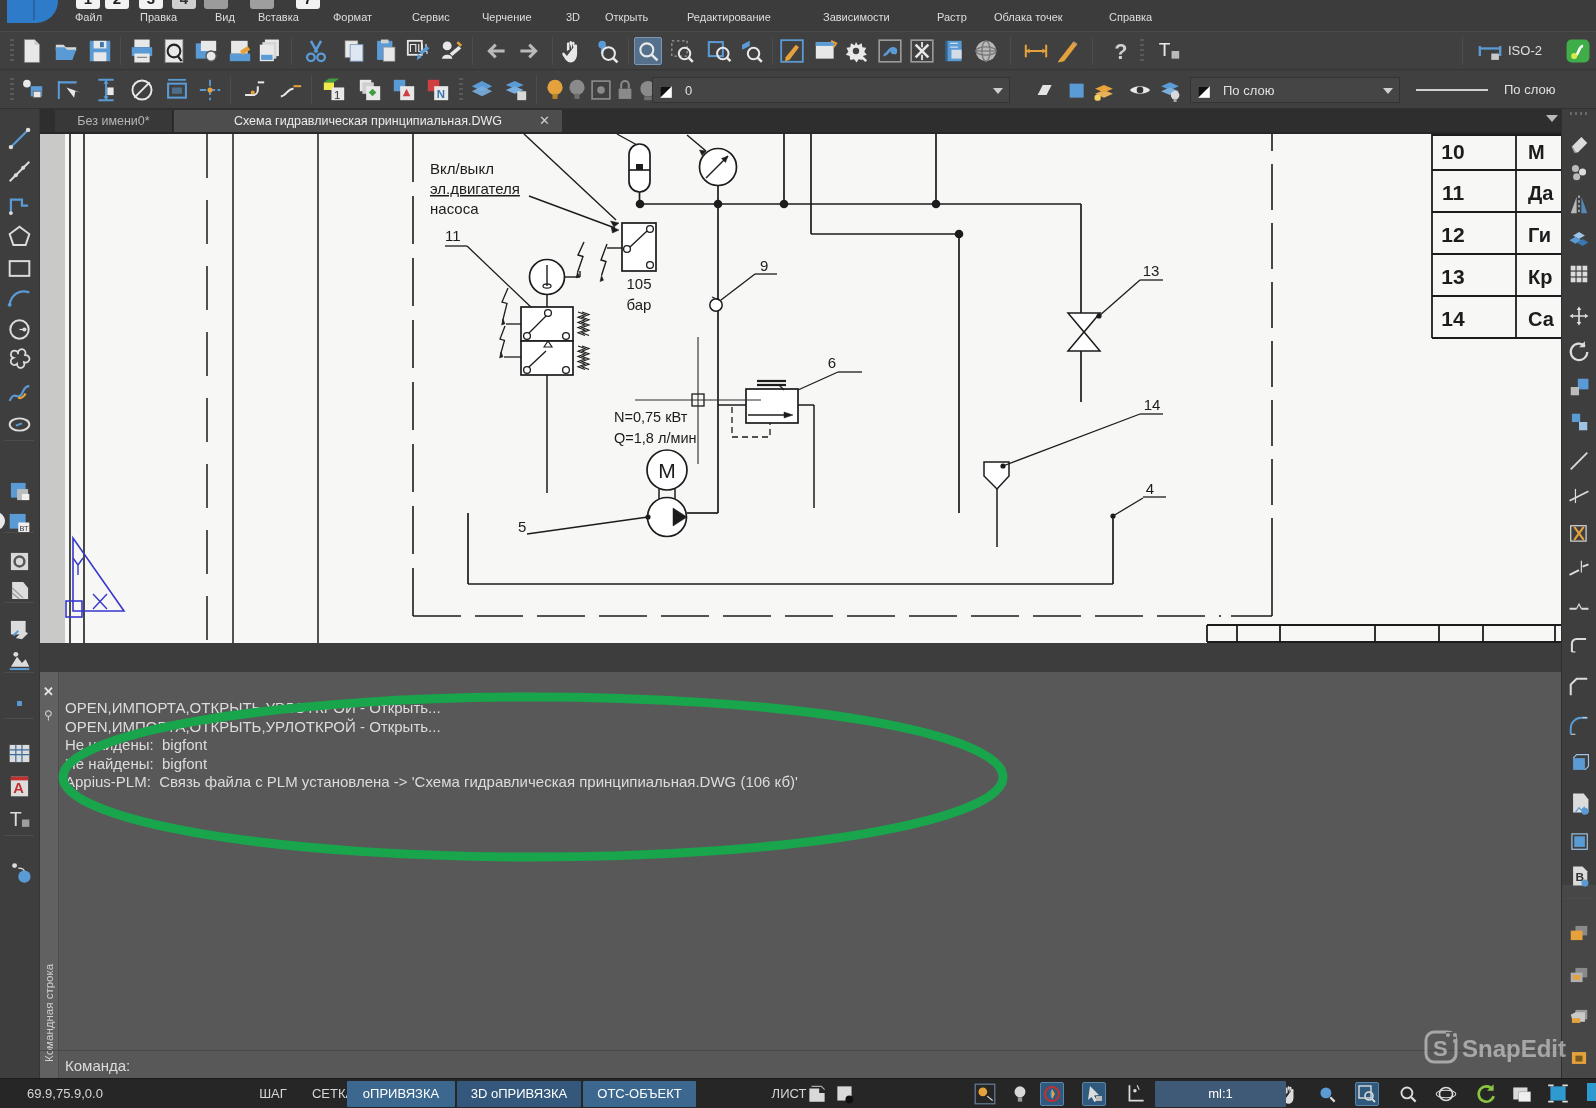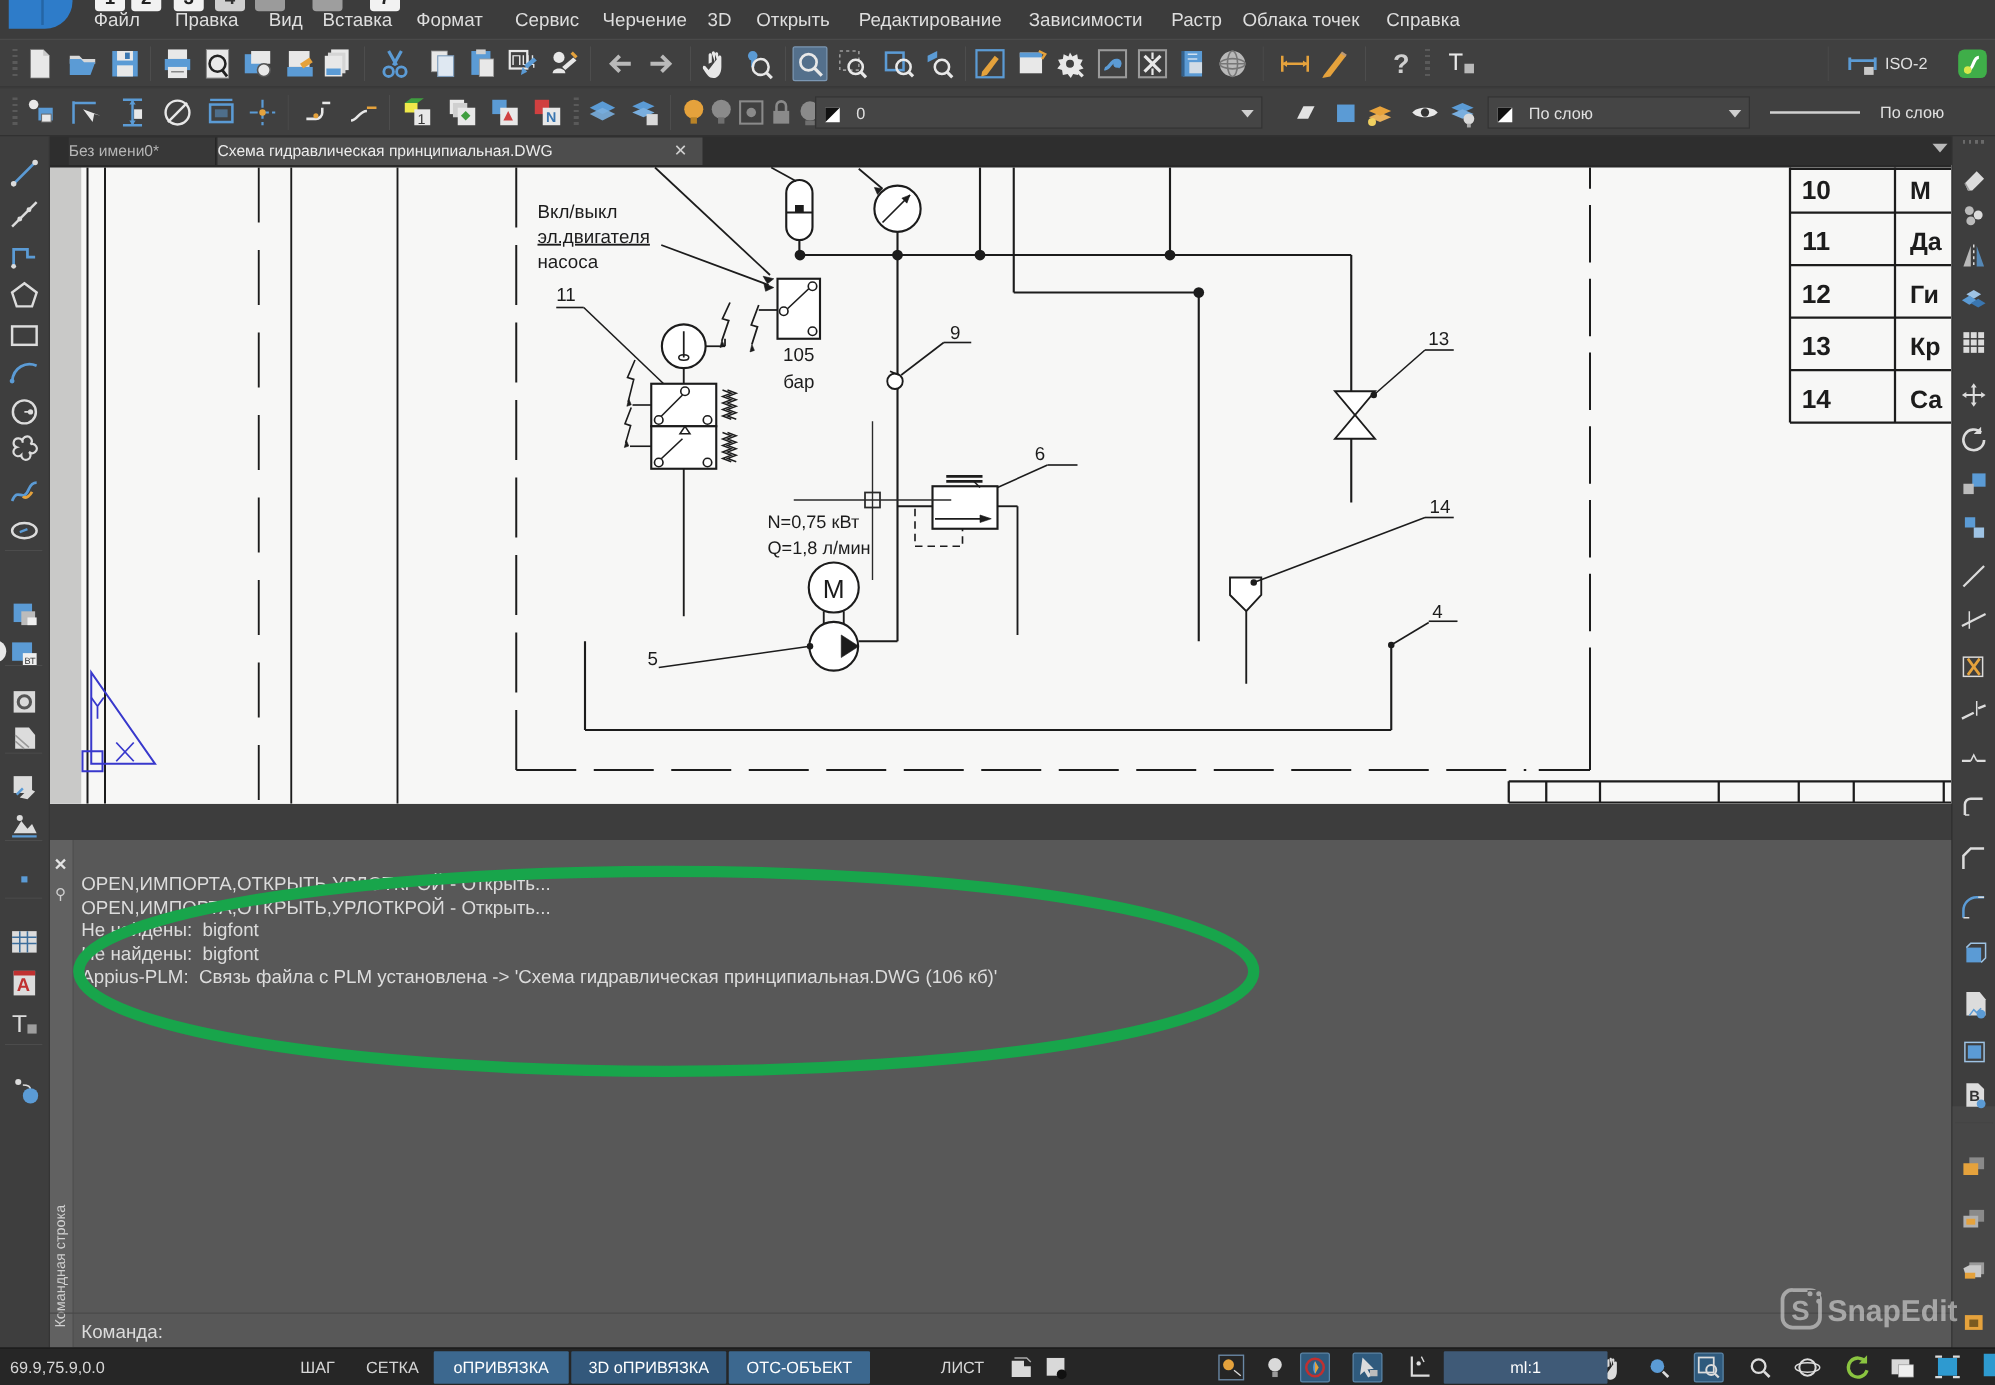--- a/index.html
+++ b/index.html
@@ -1,21 +1,21 @@
 <!DOCTYPE html>
 <html><head>
 <meta charset="utf-8">
 <style>
   html,body{margin:0;padding:0;background:#222;}
   *{box-sizing:border-box;}
   #app{position:relative;width:1596px;height:1108px;overflow:hidden;
        font-family:"Liberation Sans",sans-serif;background:#3d3d3d;}
   
   #menubar{position:absolute;left:0;top:0;width:1596px;height:31px;background:#3c3c3c;}
-  .mi{position:absolute;top:0;height:31px;line-height:34px;color:#dedede;font-size:15px;text-align:center;}
+  .mi{position:absolute;top:0;height:31px;line-height:34px;color:#dedede;font-size:11px;text-align:center;}
   .numbox{position:absolute;top:-13px;height:22px;width:24px;background:#f2f2f2;
           border-radius:3px;color:#222;font-size:15px;font-weight:bold;
           text-align:center;line-height:24px;}
   #logo{position:absolute;left:7px;top:0;width:51px;height:23px;background:#2e7cc9;
         border-radius:0 0 22px 0;}
   #logo:after{content:"";position:absolute;left:26px;top:0;width:2px;height:20px;background:#2565a5;}
   
   #row1{position:absolute;left:0;top:31px;width:1596px;height:39px;background:#404040;border-top:1px solid #4a4a4a;border-bottom:1px solid #363636;}
   #row2{position:absolute;left:0;top:71px;width:1596px;height:38px;background:#404040;border-bottom:1px solid #313131;}
   .grip{position:absolute;top:7px;width:4px;height:24px;
@@ -24,21 +24,21 @@
   .ic{position:absolute;width:28px;height:28px;top:5px;}
   .ic svg{width:100%;height:100%;}
   .icsel{background:#54708c;border:1px solid #7b97b3;border-radius:2px;}
   .combo{position:absolute;top:6px;height:26px;background:#4a4a4a;border:1px solid #333;
          color:#e0e0e0;font-size:13px;line-height:25px;padding-left:8px;}
   .combo .arr{position:absolute;right:6px;top:10px;width:0;height:0;
               border-left:5px solid transparent;border-right:5px solid transparent;
               border-top:6px solid #cfcfcf;}
   
   #doctabs{position:absolute;left:0;top:109px;width:1596px;height:23px;background:#2e2e2e;}
-  .dtab{position:absolute;top:1px;height:22px;font-size:12.5px;}
+  .dtab{position:absolute;top:1px;height:22px;font-size:12.5px;text-align:center;}
   
   #leftbar{position:absolute;left:0;top:109px;width:40px;height:969px;background:#3e3e3e;border-right:1px solid #353535;}
   #rightbar{position:absolute;left:1561px;top:109px;width:35px;height:999px;background:#3e3e3e;border-left:1px solid #2e2e2e;}
   .lic{position:absolute;left:6px;width:27px;height:27px;}
   .lic svg{width:100%;height:100%;}
   .ric{position:absolute;left:4px;width:26px;height:26px;}
   .ric svg{width:100%;height:100%;}
   .hsep{position:absolute;left:4px;width:30px;height:1px;background:#333;border-bottom:1px solid #4c4c4c;}
   
   #canvas{position:absolute;left:40px;top:132px;width:1521px;height:511px;background:#f7f7f6;overflow:hidden;}
@@ -47,21 +47,21 @@
   .ltab{position:absolute;top:3px;height:22px;line-height:22px;font-size:12.5px;color:#c3c3c3;
         text-align:center;border-left:1px solid #4a4a4a;border-right:1px solid #303030;}
   
   #cmd{position:absolute;left:40px;top:672px;width:1521px;height:406px;background:#585858;}
   #cmdstrip{position:absolute;left:0;top:0;width:19px;height:406px;background:#616161;border-right:1px solid #4e4e4e;}
   .cmdline{position:absolute;left:25px;color:#dcdcdc;font-size:15px;font-family:"Liberation Sans",sans-serif;white-space:pre;}
   #vlabel{position:absolute;left:3px;top:390px;color:#cfcfcf;font-size:11.5px;white-space:nowrap;
           transform:rotate(-90deg);transform-origin:0 0;}
   
   #statusbar{position:absolute;left:0;top:1078px;width:1596px;height:30px;background:#262626;border-top:1px solid #1b1b1b;}
-  .st{position:absolute;top:0;height:30px;line-height:30px;color:#d6d6d6;font-size:13px;text-align:center;}
+  .st{position:absolute;top:0;height:30px;line-height:30px;color:#d6d6d6;font-size:13px;text-align:center;margin-left:19px;}
   .stbtn{position:absolute;top:2px;height:26px;line-height:26px;color:#fff;font-size:13px;
          text-align:center;background:#3c688f;border-radius:1px;}
   .sic{position:absolute;top:3px;width:24px;height:24px;}
   .sic svg{width:100%;height:100%;}
   
   #wm{position:absolute;left:1424px;top:1030px;width:150px;height:38px;opacity:.55;}
 </style>
 </head>
 <body>
 <div id="app">

